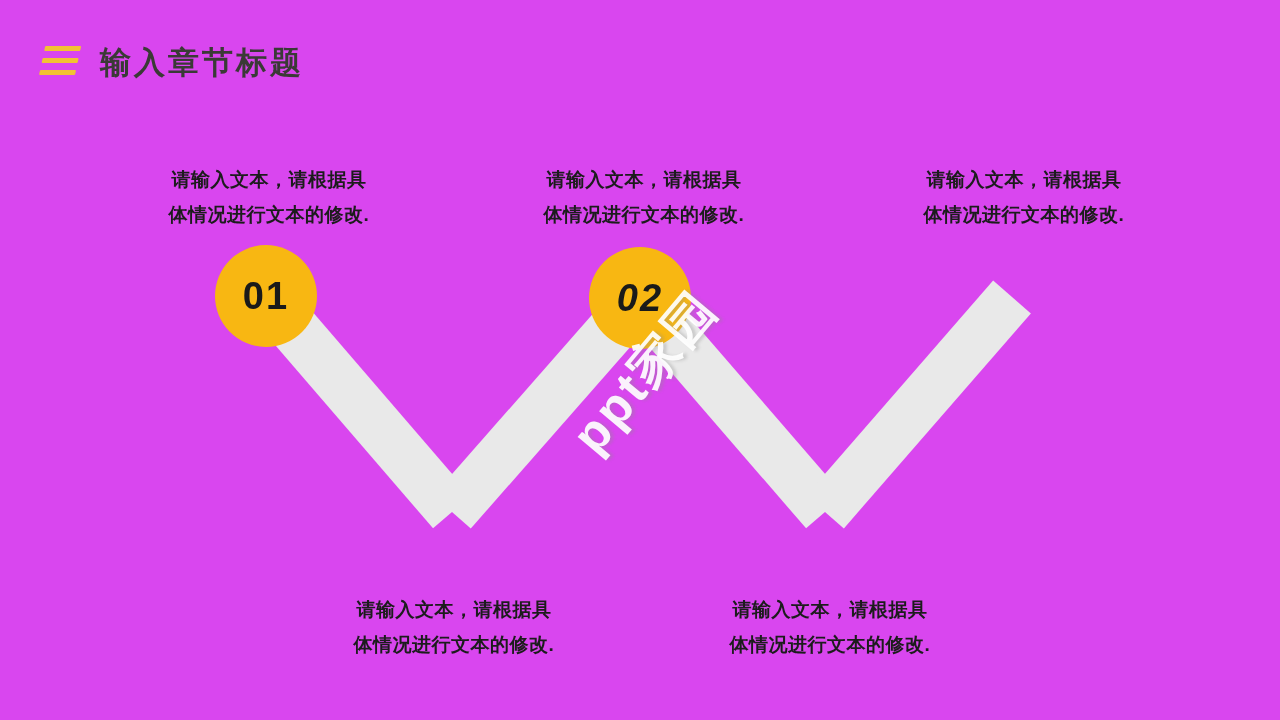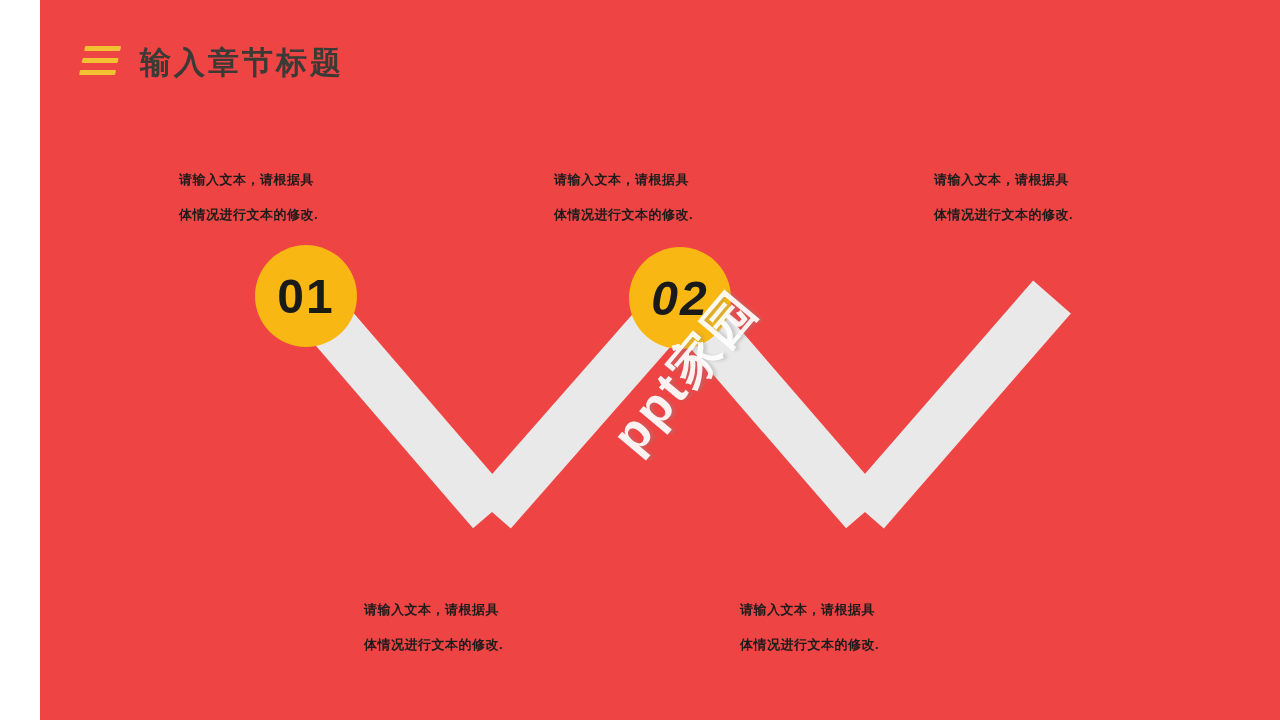--- a/index.html
+++ b/index.html
@@ -2,21 +2,21 @@
 <html><head>
 <meta charset="utf-8">
 <style>
   * { margin: 0; padding: 0; box-sizing: border-box; }
   html, body { width: 1280px; height: 720px; background: #ffffff; }
   body {
     position: relative;
     overflow: hidden;
     font-family: "Liberation Sans", "DejaVu Sans", sans-serif;
   }
-  .slide { position: absolute; inset: 0; background: #ef4444; margin-left: 40px; }
+  .slide { position: absolute; inset: 0; background: #d946ef; }
 
   
   .title-icon {
     position: absolute; left: 42px; top: 46px;
     width: 38px; height: 30px;
     transform: skewX(-12deg);
   }
   .title-icon .bar {
     width: 36px; height: 5px;
     background: #F2C233;
@@ -35,35 +35,35 @@
 
   
   .step-circle {
     position: absolute;
     width: 102px; height: 102px;
     border-radius: 50%;
     background: #F8B712;
     display: flex; align-items: center; justify-content: center;
   }
   .step-number {
-    font-size: 48px; font-weight: bold;
+    font-size: 38px; font-weight: bold;
     color: #1A1A1A; letter-spacing: 2px;
   }
   .circle-01 { left: 215px; top: 245px; }
   .circle-02 { left: 589px; top: 247px; font-style: italic; }
   .circle-03 { left: 961px; top: 246px; }
   .circle-04 { left: 401px; top: 461px; }
   .circle-05 { left: 774px; top: 461px; }
 
   
   .caption {
     position: absolute;
     width: 260px;
-    text-align: left;
-    font-size: 13px; font-weight: bold;
+    text-align: center;
+    font-size: 19px; font-weight: bold;
     color: #1C1C1C;
     line-height: 35px;
     letter-spacing: 0.5px;
     white-space: nowrap;
   }
   .caption-1 { left: 139px; top: 162px; }
   .caption-2 { left: 514px; top: 162px; }
   .caption-3 { left: 894px; top: 162px; }
   .caption-4 { left: 324px; top: 592px; }
   .caption-5 { left: 700px; top: 592px; }

